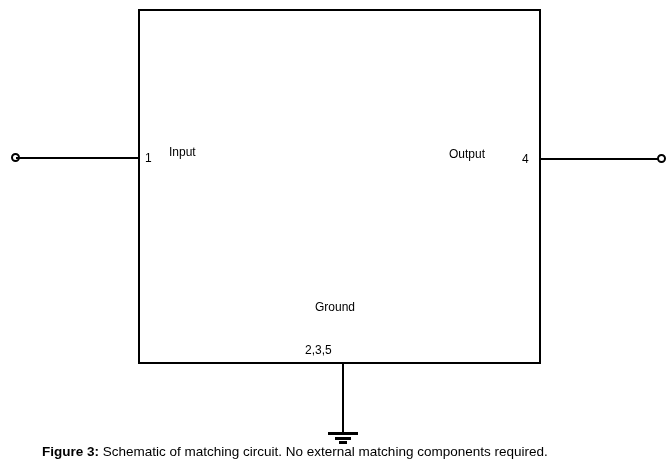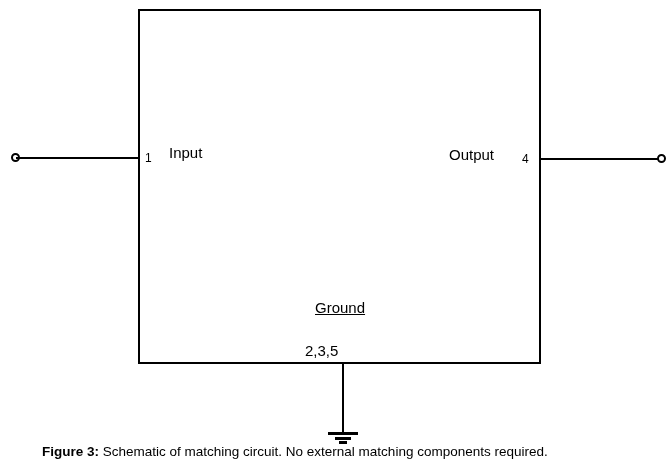--- a/index.html
+++ b/index.html
@@ -58,30 +58,30 @@
     height: 3px;
     background: #000000;
   }
   .ground-bar.b1 { left: 328px; top: 432px; width: 30px; }
   .ground-bar.b2 { left: 335px; top: 437px; width: 16px; }
   .ground-bar.b3 { left: 339px; top: 441px; width: 8px;  }
   
   .lbl {
     position: absolute;
     color: #000000;
-    font-size: 15px;
+    font-size: 12px;
     line-height: 15px;
     white-space: nowrap;
   }
   .pin-num { font-size: 12px; }
   .pin-1        { left: 145px; top: 151px; }
   .input-label  { left: 169px; top: 145px; }
   .output-label { left: 449px; top: 147px; }
   .pin-4        { left: 522px; top: 152px; }
-  .ground-label { left: 315px; top: 300px; text-decoration: underline; }
+  .ground-label { left: 315px; top: 300px; }
   .ground-pins  { left: 305px; top: 343px; }
   
   .caption {
     position: absolute;
     left: 10px;
     top: 444px;
     font-size: 13.5px;
     line-height: 16px;
     color: #000000;
     white-space: nowrap;

